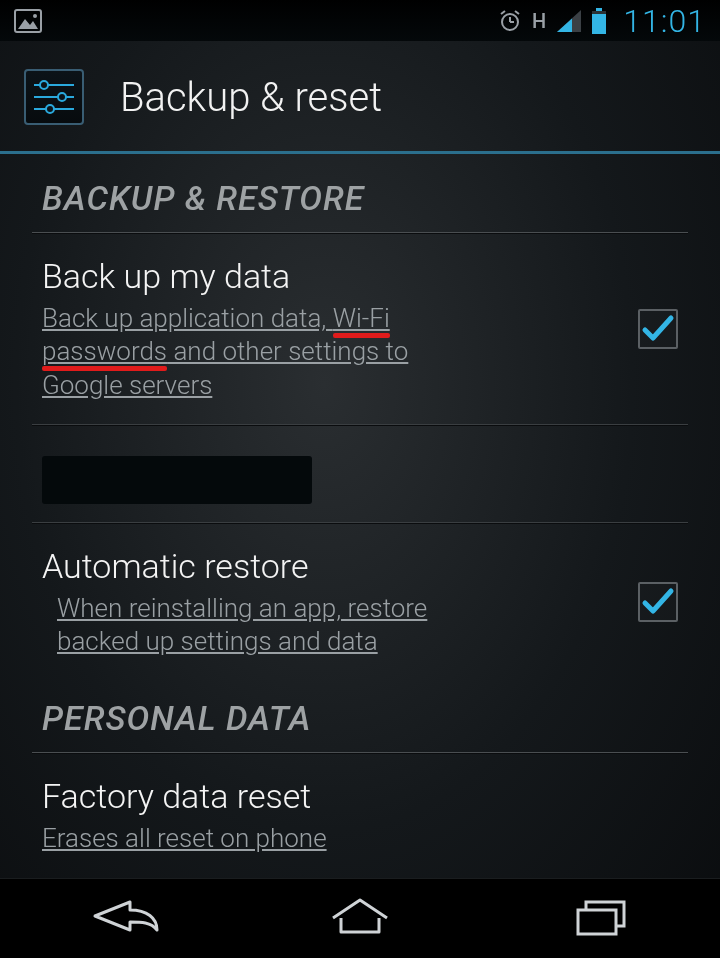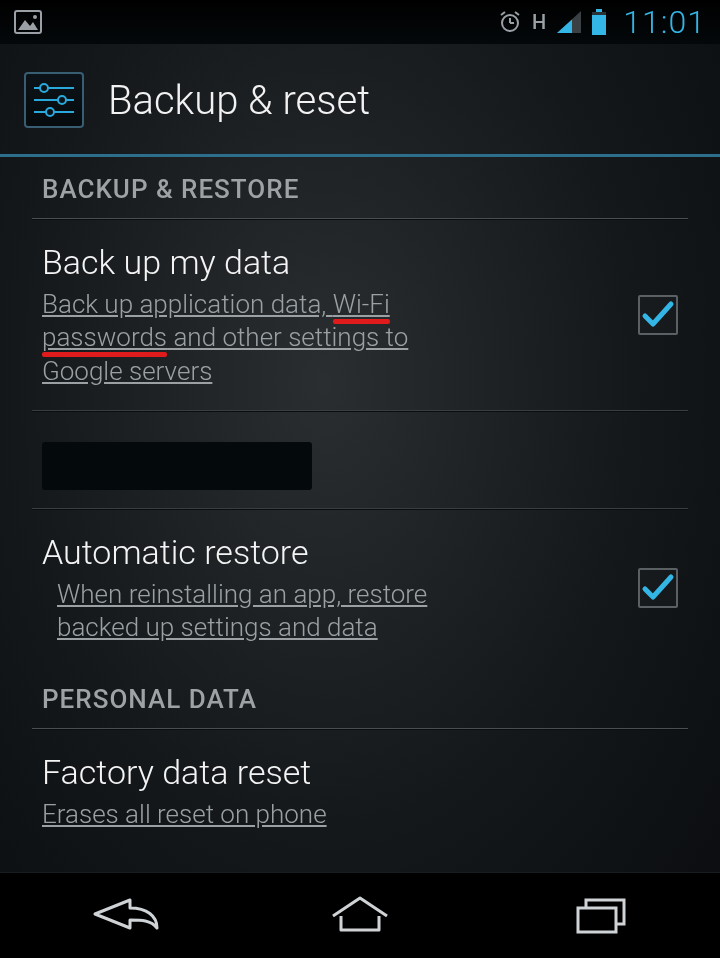--- a/index.html
+++ b/index.html
@@ -31,21 +31,21 @@
     letter-spacing: 1px;
   }
   .status-left { display: flex; gap: 10px; align-items: center; }
   .status-right { margin-left: auto; display: flex; gap: 10px; align-items: center; }
   .clock { color: #33b5e5; font-size: 32px; font-weight: 300; margin-left: 6px; }
   .ico svg { display: block; }
   
   .page-header {
     display: flex;
     align-items: center;
-    gap: 24px;
+    gap: 36px;
     padding: 28px 24px 26px 24px;
     border-bottom: 3px solid #2b6f8d;
   }
   .page-title {
     font-size: 40px;
     font-weight: 300;
     color: #f2f2f2;
   }
   
   .sliders-icon {
@@ -53,25 +53,26 @@
     height: 56px;
     border: 2px solid #395d73;
     border-radius: 4px;
     background: linear-gradient(#0c1318, #070b0e);
     display: flex;
     align-items: center;
     justify-content: center;
   }
   
   .section-header {
-    padding: 17px 42px 14px 42px;
+    padding: 24px 42px 14px 42px;
     color: #9ea2a4;
-    font-size: 26px;
+    font-size: 34px;
     letter-spacing: 1px;
     font-weight: 500;
+    font-style: italic;
   }
   .section-rule {
     height: 0;
     border-top: 1px solid #4a4e51;
     border-bottom: 1px solid #0a0c0e;
     margin: 0 32px 0 32px;
   }
   
   .list-item {
     display: flex;

